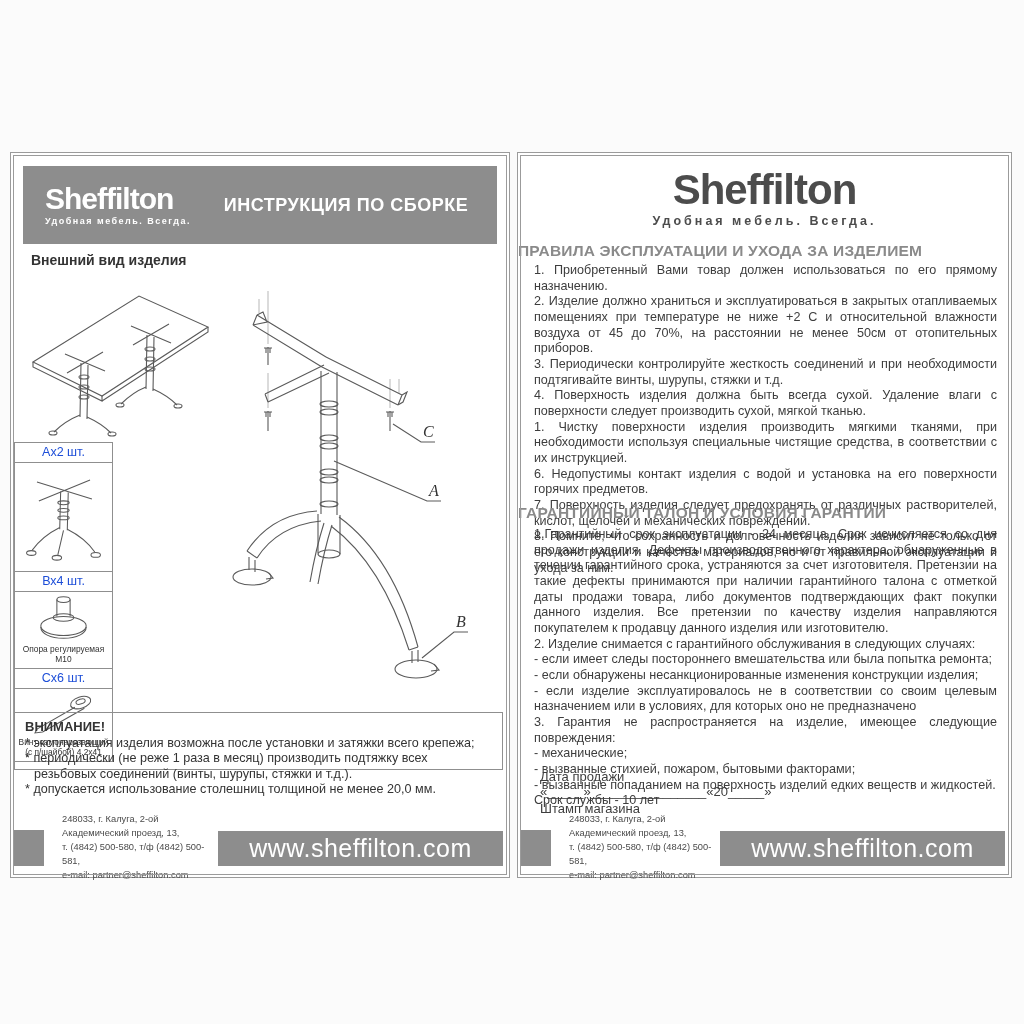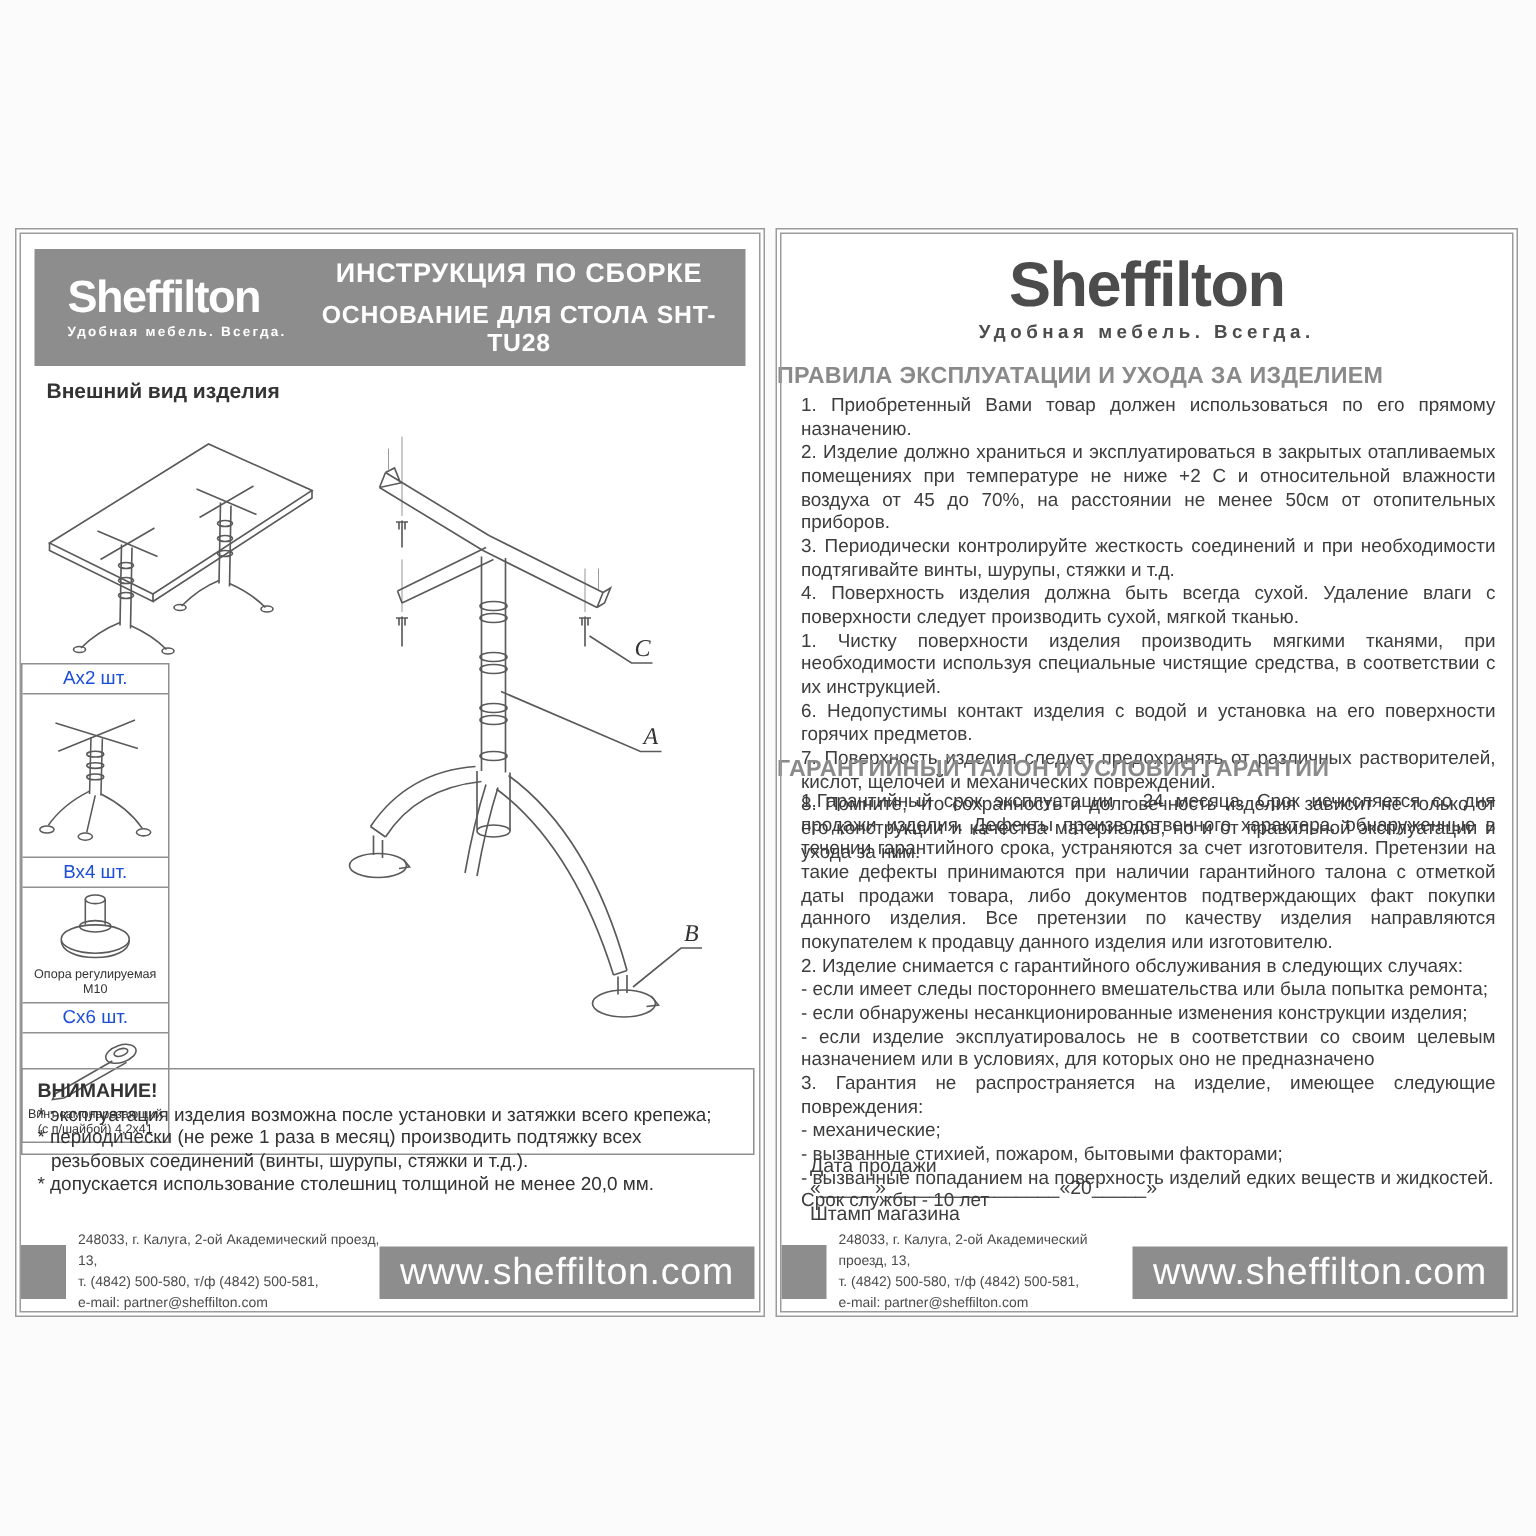--- a/index.html
+++ b/index.html
@@ -35,22 +35,22 @@
   
   .attention-box{position:absolute;left:3px;right:6px;top:559px;height:58px;border:1px solid #8f8f8f;padding:6px 10px;box-sizing:border-box;color:#333;}
   .attention-heading{font-size:13px;font-weight:bold;margin-bottom:2px;}
   .attention-line{font-size:12.6px;line-height:1.22;padding-left:9px;text-indent:-9px;}
 
   .load-banner{position:absolute;left:3px;right:6px;top:642px;height:27px;background:#8d8d8d;color:#fff;font-weight:bold;font-size:14.5px;display:flex;align-items:center;justify-content:center;letter-spacing:.3px;}
 
   
   .footer{position:absolute;left:3px;right:6px;top:676px;height:38px;display:flex;align-items:center;}
   .footer-square{width:30px;height:36px;background:#8d8d8d;flex:0 0 auto;}
-  .footer-address{font-size:9.3px;color:#4a4a4a;line-height:1.5;padding-left:8px;flex:1;}
-  .footer-banner{width:250px;height:35px;background:#8d8d8d;color:#fff;display:flex;align-items:center;justify-content:center;font-size:25px;letter-spacing:.5px;flex:0 0 auto;}
+  .footer-address{font-size:9.3px;color:#4a4a4a;line-height:1.5;padding-left:18px;flex:1;}
+  .footer-banner{width:285px;height:35px;background:#8d8d8d;color:#fff;display:flex;align-items:center;justify-content:center;font-size:25px;letter-spacing:.5px;flex:0 0 auto;}
 
   
   .rp-logo{position:absolute;left:0;right:0;top:16px;text-align:center;color:#4c4c4c;}
   .rp-logo .logo-word{font-size:42px;}
   .rp-logo .logo-tag{font-size:12.5px;letter-spacing:3px;margin-top:3px;}
   .section-heading{position:absolute;left:0;right:0;text-align:left;color:#8a8a8a;font-weight:bold;font-size:15.5px;letter-spacing:.2px;}
   .rules-heading{top:89px;}
   .warranty-heading{top:351px;}
   .rules-list{position:absolute;left:16px;right:14px;top:110px;}
   .warranty-list{position:absolute;left:16px;right:14px;top:374px;}
@@ -63,21 +63,20 @@
 
 <div class="page" id="page-left">
 
   <div class="band">
     <div class="logo-block">
       <div class="logo-word">Sheffilton</div>
       <div class="logo-tag">Удобная мебель. Всегда.</div>
     </div>
     <div class="band-title">
       <div class="t1">ИНСТРУКЦИЯ ПО СБОРКЕ</div>
-      <div class="t2">ОСНОВАНИЕ ДЛЯ СТОЛА SHT-TU28</div>
     </div>
   </div>
 
   <div class="appearance-label">Внешний вид изделия</div>
 
   <svg style="position:absolute;left:10px;top:112px" width="200" height="172" viewBox="0 0 200 172">
     <g class="sketch">
       <path d="M12,97 L118,31 L187,62 L81,131 Z"></path>
       <path d="M12,97 L12,102 L81,136 L81,131 M81,136 L187,67 L187,62"></path>
       <path d="M44,89 L84,106 M82,87 L46,108"></path>

